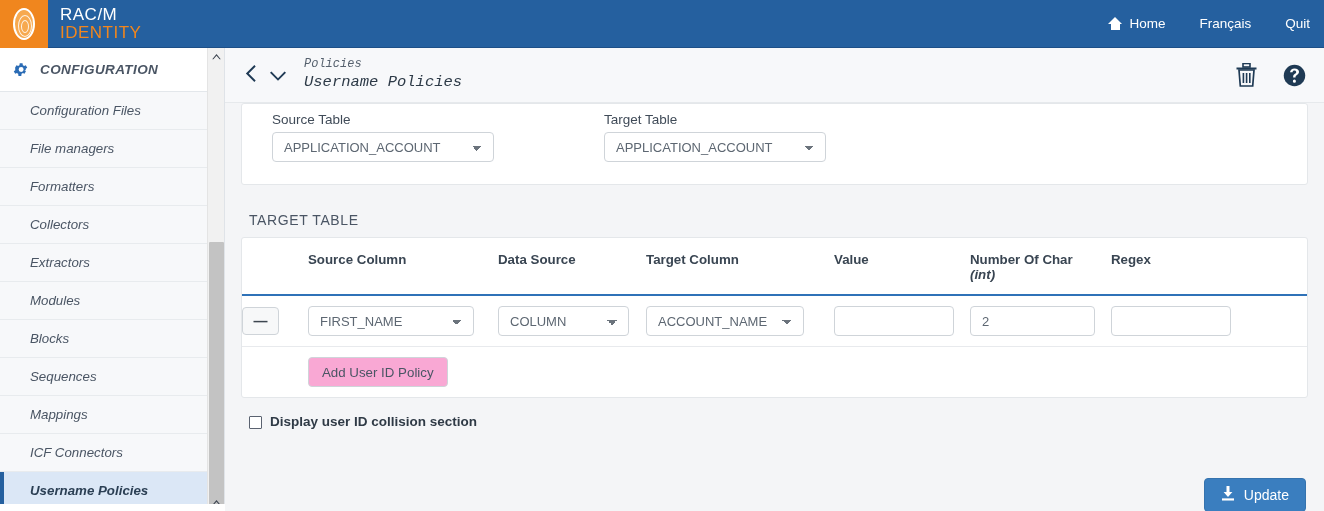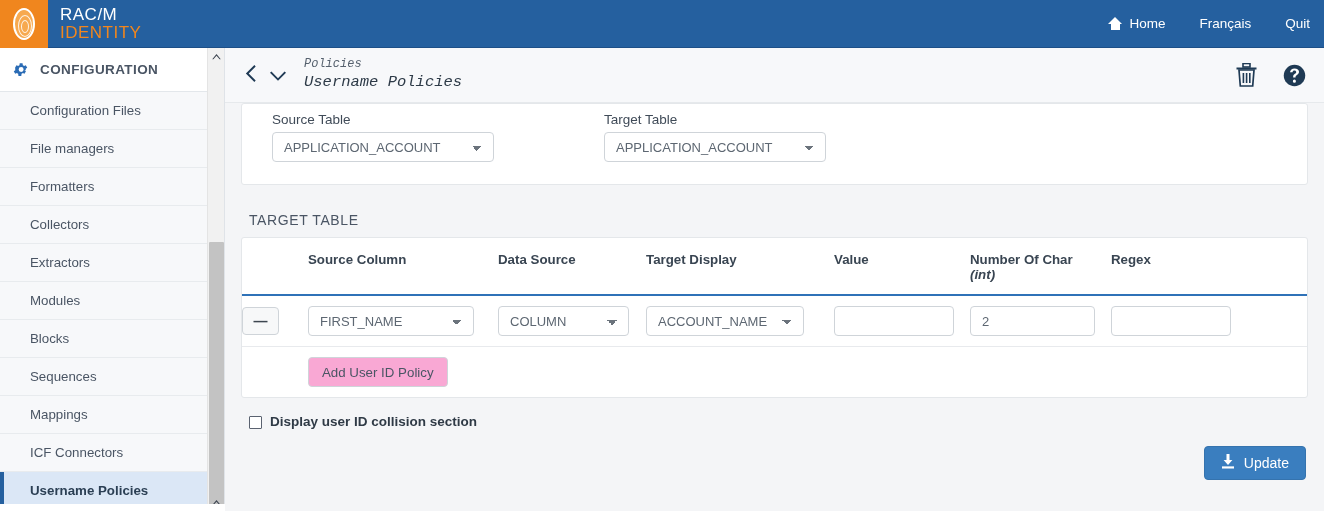--- a/index.html
+++ b/index.html
@@ -70,20 +70,21 @@
     width: 9px; height: 7px; background: #ffffff;
   }
 
   
   .sidebar {
     position: absolute; top: 48px; left: 0;
     width: 225px; height: 456px;
     background: #b91c1c;
     border-right: 1px solid #dfe3e8;
     overflow: hidden;
+    font-style: italic;
   }
   .side-head {
     height: 44px; display: flex; align-items: center; gap: 11px;
     padding-left: 12px; background: #ffffff;
     border-bottom: 1px solid #e3e7eb;
     font-size: 13.5px; font-weight: 700; letter-spacing: .4px;
     color: #4a5564;
   }
   .gear {
     width: 17px; height: 17px; flex: 0 0 17px; position: relative;
@@ -226,20 +227,21 @@
   }
   .chk-label { font-size: 13.5px; font-weight: 700; color: #2f3a46; }
 
   .update-wrap { display: flex; justify-content: flex-end; margin-top: 17px; padding-right: 2px; }
   .update-btn {
     background: #3a7ebf; color: #ffffff; border: 1px solid #3573ae;
     border-radius: 4px; height: 34px; padding: 0 16px;
     display: flex; align-items: center; gap: 9px;
     font-size: 14px; cursor: pointer;
     font-family: "Liberation Sans", sans-serif;
+    margin-top: 32px;
   }
 
   
   col.c-minus { width: 66px; }
   col.c-src   { width: 190px; }
   col.c-ds    { width: 148px; }
   col.c-tgt   { width: 188px; }
   col.c-val   { width: 136px; }
   col.c-num   { width: 141px; }
   col.c-rgx   { width: auto; }
@@ -402,21 +404,21 @@
         <thead>
           <tr>
             <th></th>
             <th>
               <span>Source Column</span>
             </th>
             <th>
               <span>Data Source</span>
             </th>
             <th>
-              <span>Target Display</span>
+              <span>Target Column</span>
             </th>
             <th>
               <span>Value</span>
             </th>
             <th>
               <span>Number Of Char</span>
               <span class="sub">(int)</span>
             </th>
             <th>
               <span>Regex</span>

